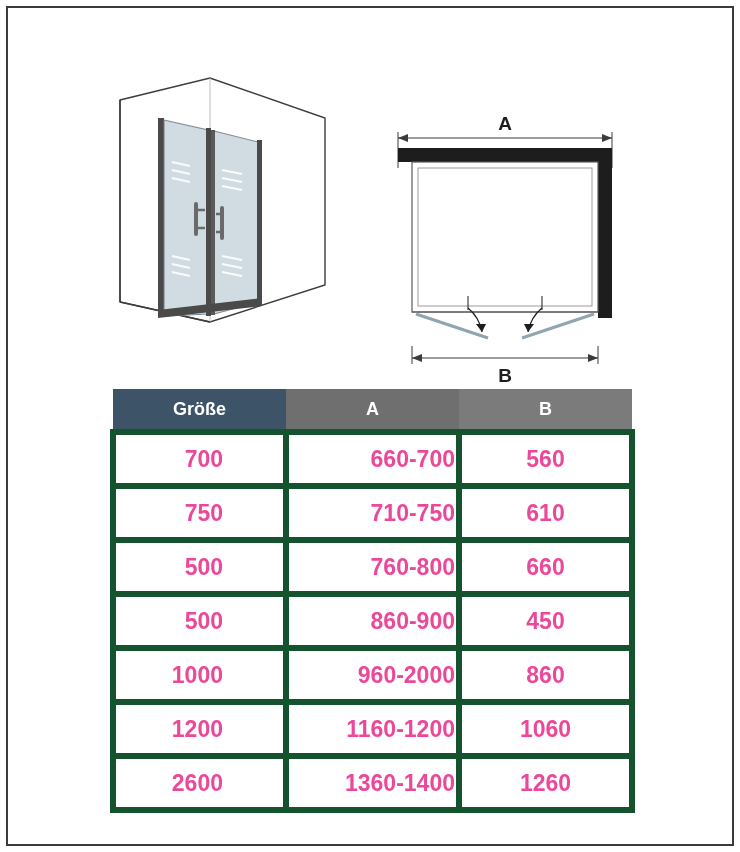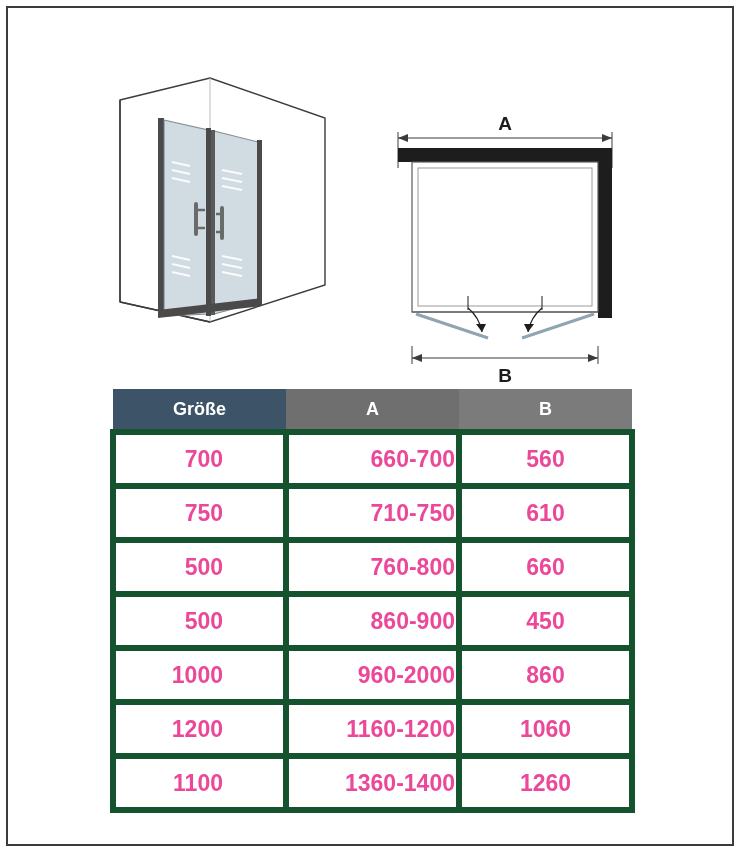--- a/index.html
+++ b/index.html
@@ -219,20 +219,20 @@
         <td class="c-size">1000</td>
         <td class="c-a">960-2000</td>
         <td class="c-b">860</td>
       </tr>
       <tr>
         <td class="c-size">1200</td>
         <td class="c-a">1160-1200</td>
         <td class="c-b">1060</td>
       </tr>
       <tr>
-        <td class="c-size">1100</td>
+        <td class="c-size">2600</td>
         <td class="c-a">1360-1400</td>
         <td class="c-b">1260</td>
       </tr>
     </tbody>
   </table>
 
 </div>
 
 </body></html>

